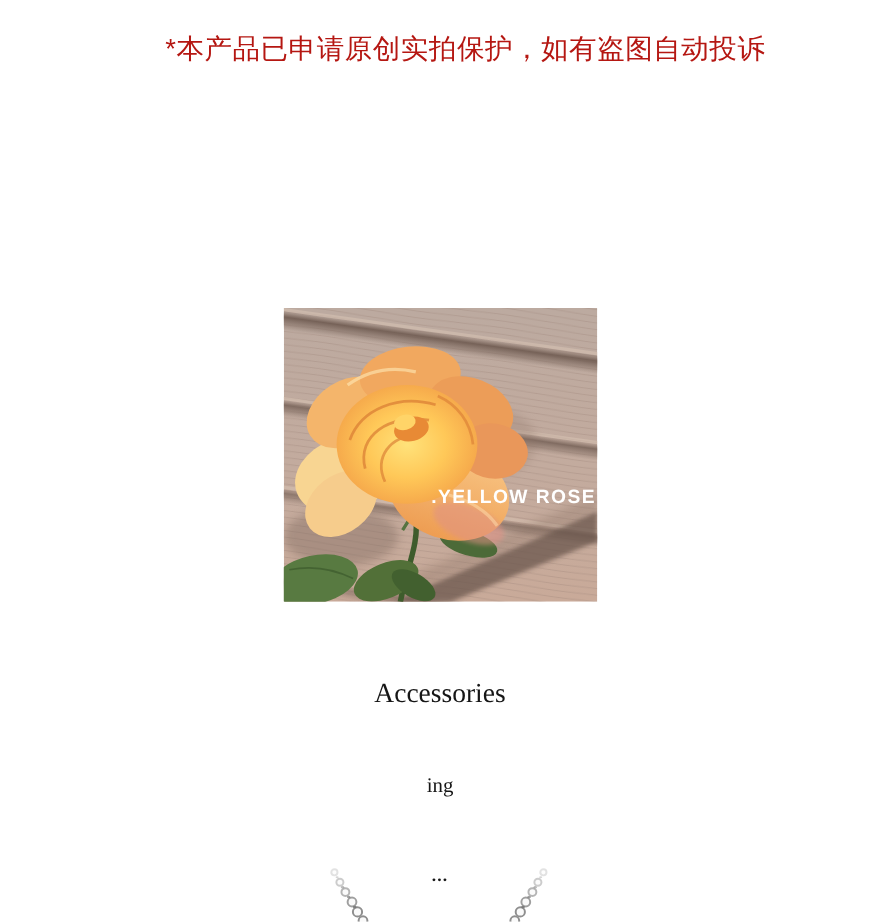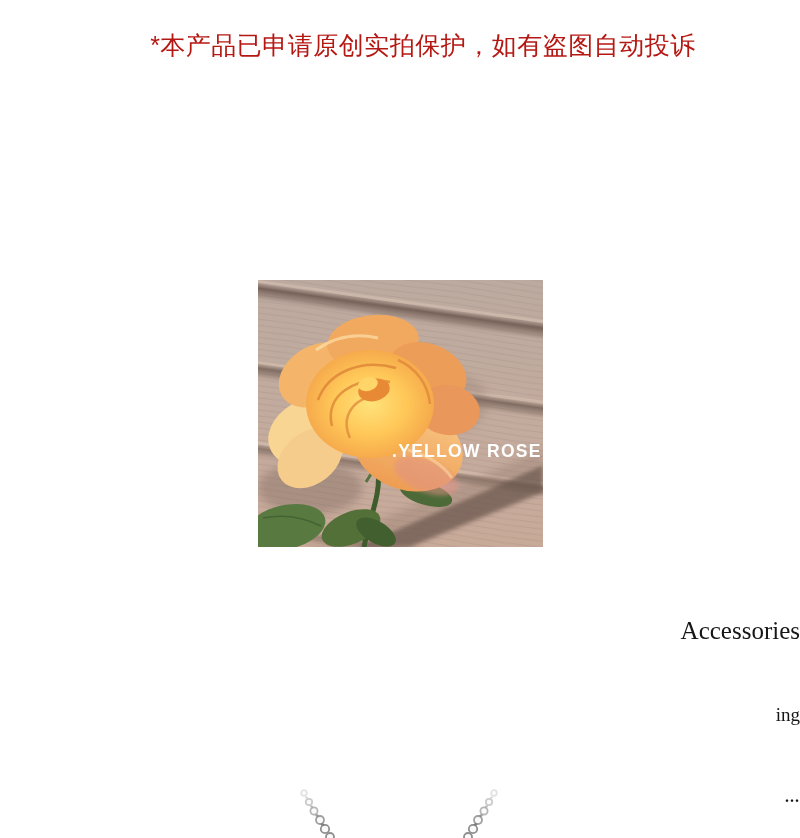--- a/index.html
+++ b/index.html
@@ -30,21 +30,21 @@
     left: 258px;
     top: 280px;
     width: 285px;
     height: 277px;
   }
   .photo svg { display: block; }
   .caption {
     position: absolute;
     left: 0;
     width: 100%;
-    text-align: right;
+    text-align: center;
     font-family: "Liberation Serif", serif;
     color: #161616;
   }
   .caption-accessories { top: 616px; font-size: 25px; line-height: 30px; }
   .caption-ing { top: 701px; font-size: 19px; line-height: 28px; }
   .caption-ellipsis { top: 789px; font-size: 16px; line-height: 16px; font-weight: bold; letter-spacing: 1px; }
   .chain {
     position: absolute;
     width: 46px;
     height: 51px;

